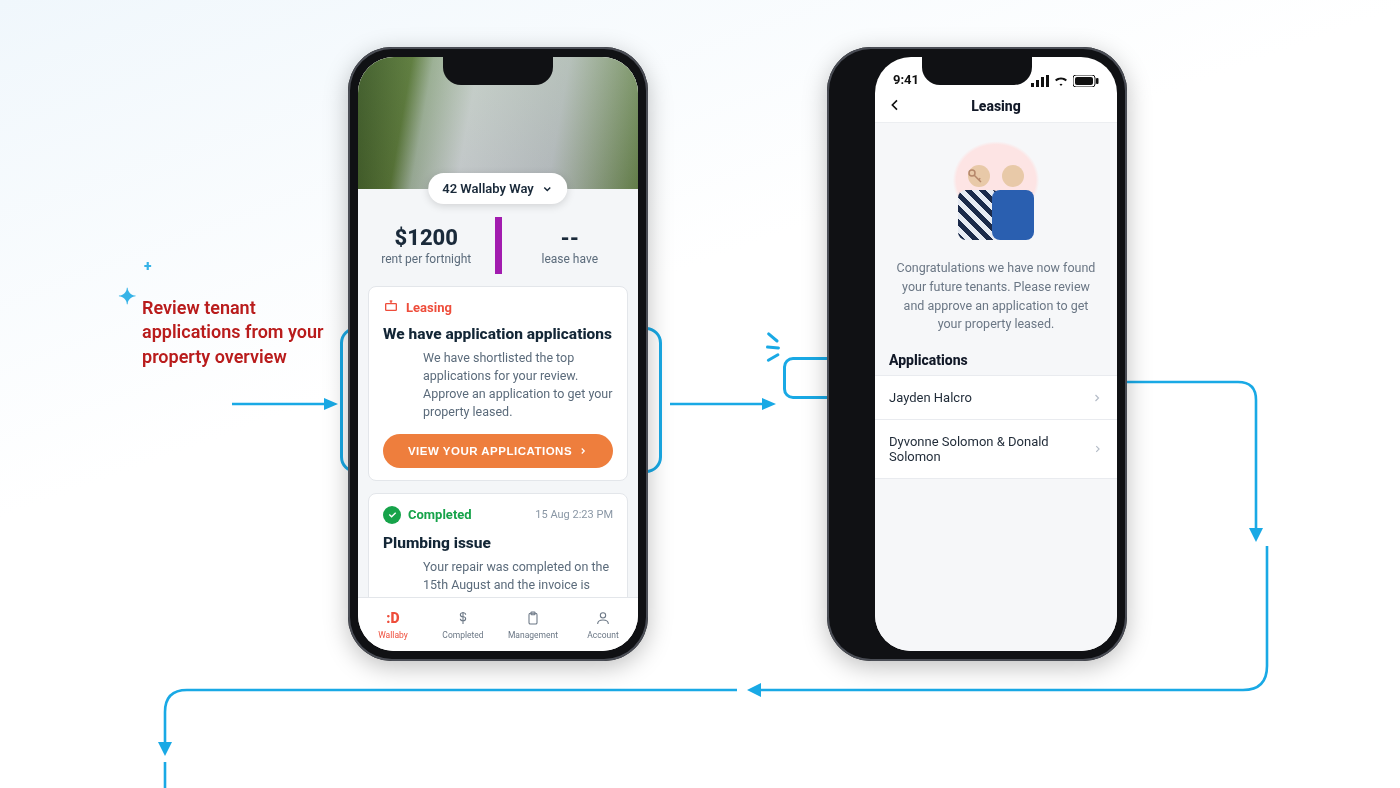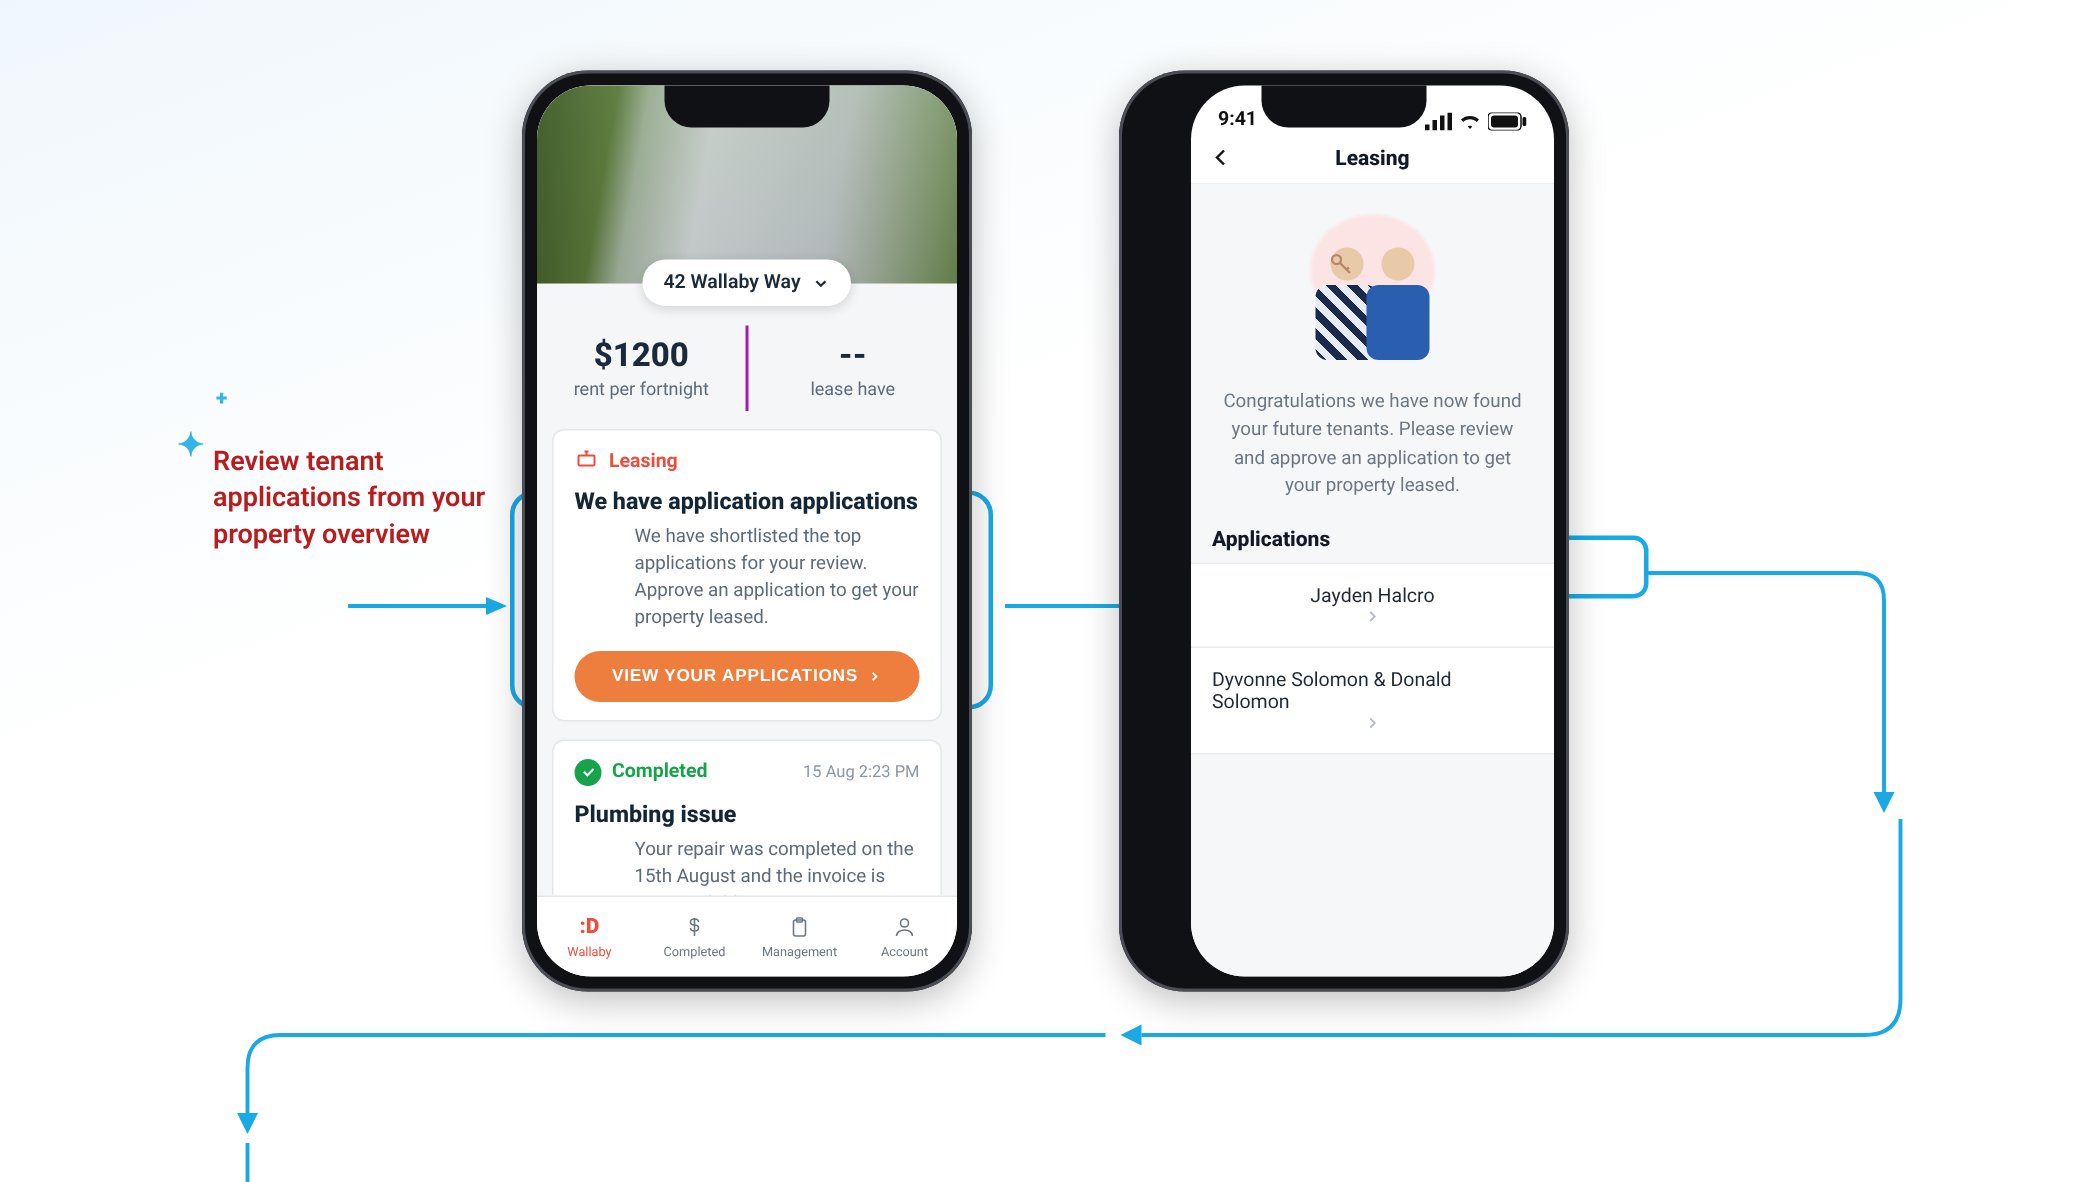--- a/index.html
+++ b/index.html
@@ -64,21 +64,21 @@
 
   #p1-stats {
     margin-top: 28px;
     display: flex;
   }
   #p1-stats .cell {
     flex: 1;
     text-align: center;
     padding: 8px 4px;
   }
-  #p1-stats .cell:first-child { border-right: 2px solid #a21caf; }
+  #p1-stats .cell:first-child { border-right: 7px solid #a21caf; }
   #p1-stats .big { font-size: 22px; font-weight: 800; color: #1a2a3a; }
   #p1-stats .sub { font-size: 12px; color: #5b6b7b; margin-top: 2px; }
 
   .card {
     margin: 12px 10px 0;
     background: #fff;
     border: 1px solid #e3e6ea;
     border-radius: 8px;
     padding: 12px 14px;
   }
@@ -120,21 +120,21 @@
     background:#fff;border-top:1px solid #e3e6ea;
     display:flex;
   }
   #p1-tabbar .tab{flex:1;display:flex;flex-direction:column;align-items:center;justify-content:center;gap:3px;font-size:8.5px;color:#6b7785;}
   #p1-tabbar .tab.active{color:#ee4d3b;}
   #p1-tabbar .tab .ic{height:18px;display:flex;align-items:center;justify-content:center;}
   #p1-tabbar svg{width:16px;height:16px;stroke:#6b7785;fill:none;stroke-width:1.6;}
   #p1-tabbar .tab.active .glyph{color:#ee4d3b;font-weight:900;font-size:14px;}
 
   
-  #phone2 { left: 746px; top: 47px; padding-left: 48px; }
+  #phone2 { left: 827px; top: 47px; padding-left: 48px; }
   #p2-status{height:32px;display:flex;align-items:flex-end;justify-content:space-between;padding:0 18px 2px;font-size:13px;font-weight:700;color:#111;}
   #p2-status .right{display:flex;gap:4px;align-items:center;}
   #p2-status svg{height:12px;}
   #p2-nav{height:34px;display:flex;align-items:center;justify-content:center;position:relative;border-bottom:1px solid #eceef1;}
   #p2-nav .back{position:absolute;left:12px;top:8px;}
   #p2-nav .back svg{width:16px;height:16px;stroke:#111;}
   #p2-nav .title{font-weight:800;font-size:14px;color:#111827;}
   #p2-body{background:#f6f7f9;position:absolute;top:66px;left:0;right:0;bottom:0;}
 
   #p2-illus{
@@ -151,21 +151,21 @@
   #p2-illus .person.b .torso{height:50px;margin-top:3px;border-radius:8px;background:#2a5fb0;}
   #p2-illus .row{display:flex;gap:-6px;position:relative;z-index:1;}
   #p2-illus .key{position:absolute;left:30px;top:30px;z-index:2;}
   #p2-illus .key svg{width:18px;height:18px;stroke:#b5876a;fill:#b5876a;}
 
   #p2-congrats{font-size:12.5px;color:#6b7785;text-align:center;padding:14px 20px 14px;line-height:1.5;}
   #p2-apps-h{font-weight:800;font-size:14px;color:#111827;padding:4px 14px 8px;}
   .p2-row{
     background:#fff;border-top:1px solid #e9ebef;border-bottom:1px solid #e9ebef;
     padding:14px 14px;display:flex;align-items:center;justify-content:space-between;
-    font-size:13px;color:#1f2a37;margin-top:-1px;flex-direction:column;
+    font-size:13px;color:#1f2a37;margin-top:-1px;
   }
   .p2-row svg{width:12px;height:12px;stroke:#b4bcc7;}
 
   
   #anno-text{
     position:absolute; left:142px; top:296px; width:200px;
     font-size:18px; line-height:1.35; font-weight:600; color:#b91c1c;
   }
 
   .plus{position:absolute;color:#36b3e7;font-weight:900;}

